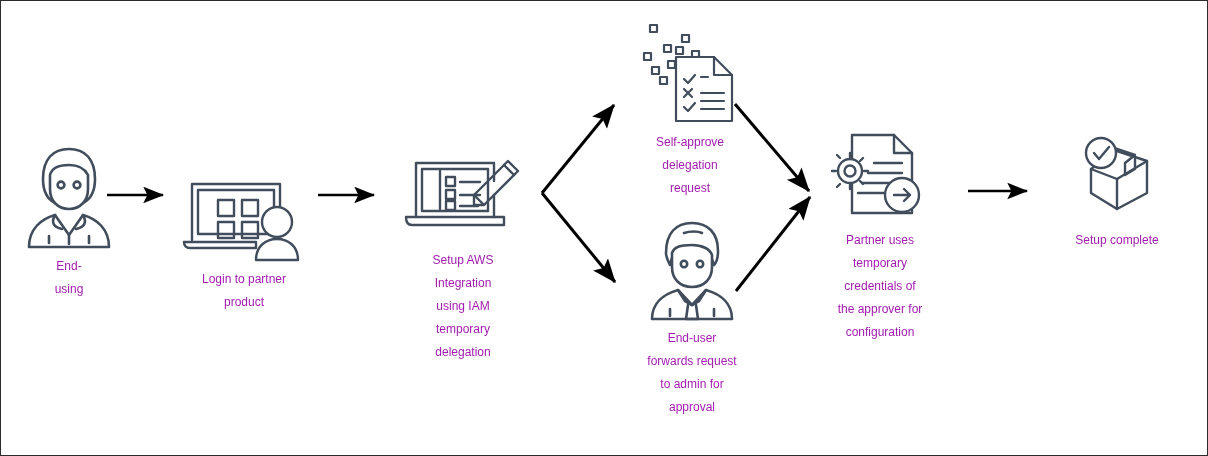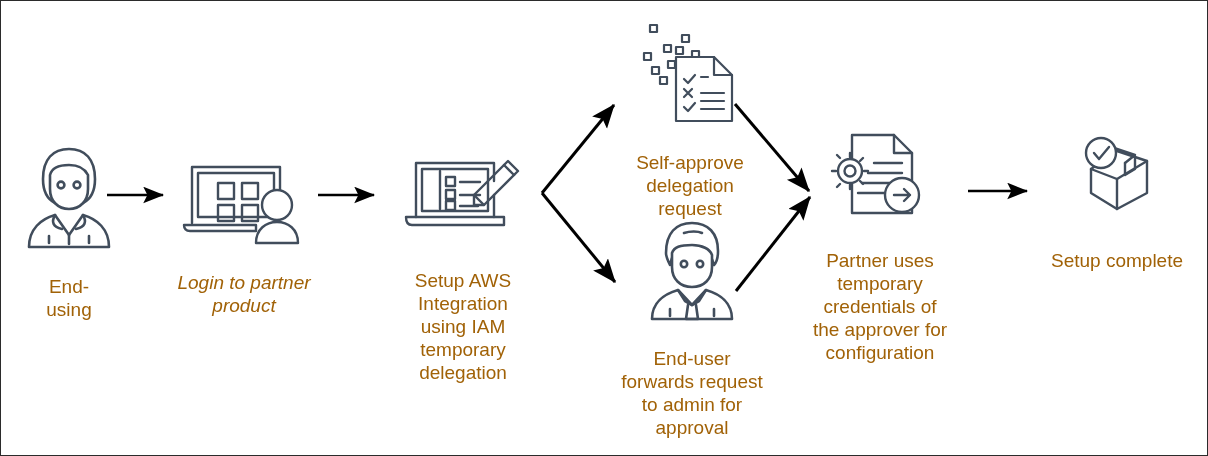--- a/index.html
+++ b/index.html
@@ -9,31 +9,31 @@
     width:1208px;height:456px;
     background:#ffffff;
     border:1px solid #2b2b2b;
     box-sizing:border-box;
     overflow:hidden;
   }
   .node{position:absolute;display:flex;flex-direction:column;align-items:center;}
   .icon-wrap{display:block;}
   .caption{
     text-align:center;
-    color:#a16207;
-    font-size:19px;
+    color:#a21caf;
+    font-size:12px;
     line-height:23px;
     font-family:"Liberation Sans","DejaVu Sans",sans-serif;
     white-space:pre-line;
-    margin-top:20px;
+    margin-top:0;
   }
   .arrow-layer{position:absolute;left:0;top:0;width:1208px;height:456px;pointer-events:none;}
   
   #node-end-user      {left:8px;  top:142px; width:120px;}
-  #node-login         {left:168px;top:160px; width:150px;font-style:italic;}
+  #node-login         {left:168px;top:177px; width:150px;}
   #node-setup         {left:394px;top:154px; width:136px;align-items:center;}
   #node-self-approve  {left:604px;top:18px;  width:170px;}
   #node-forward       {left:596px;top:218px; width:190px;}
   #node-partner       {left:794px;top:128px; width:170px;}
   #node-complete      {left:1036px;top:128px;width:160px;}
 </style>
 </head>
 <body>
 
 <div id="canvas">

